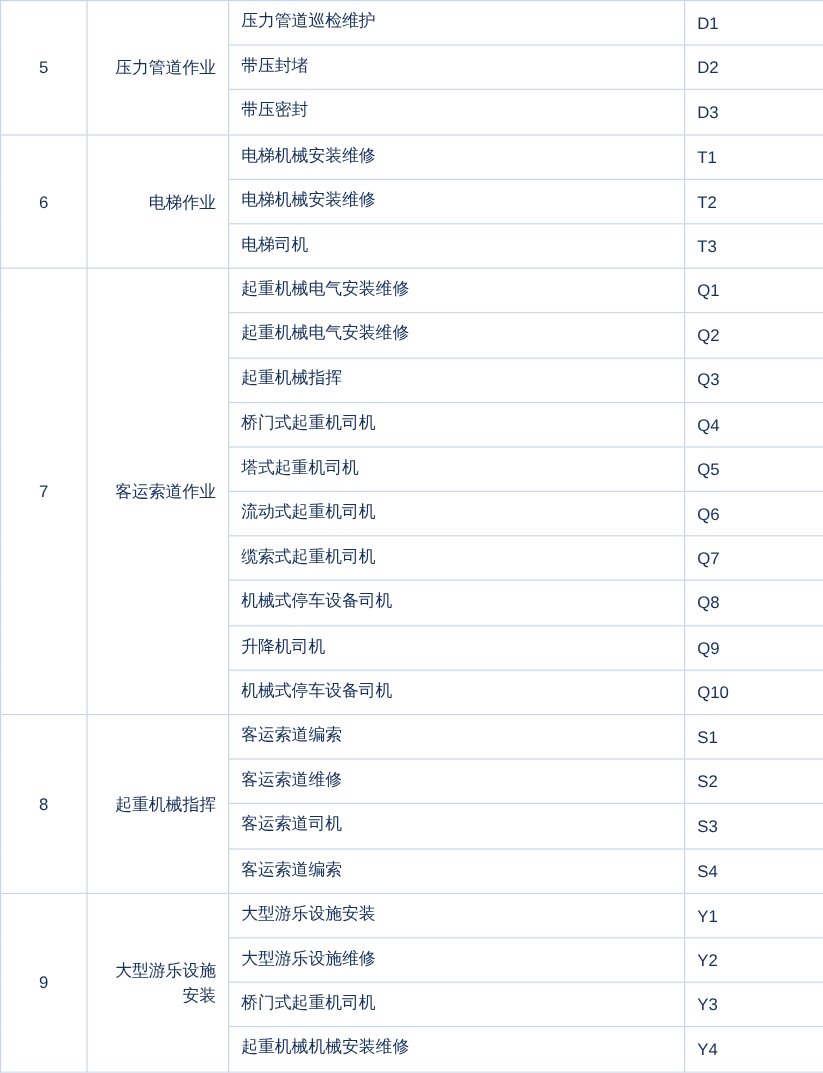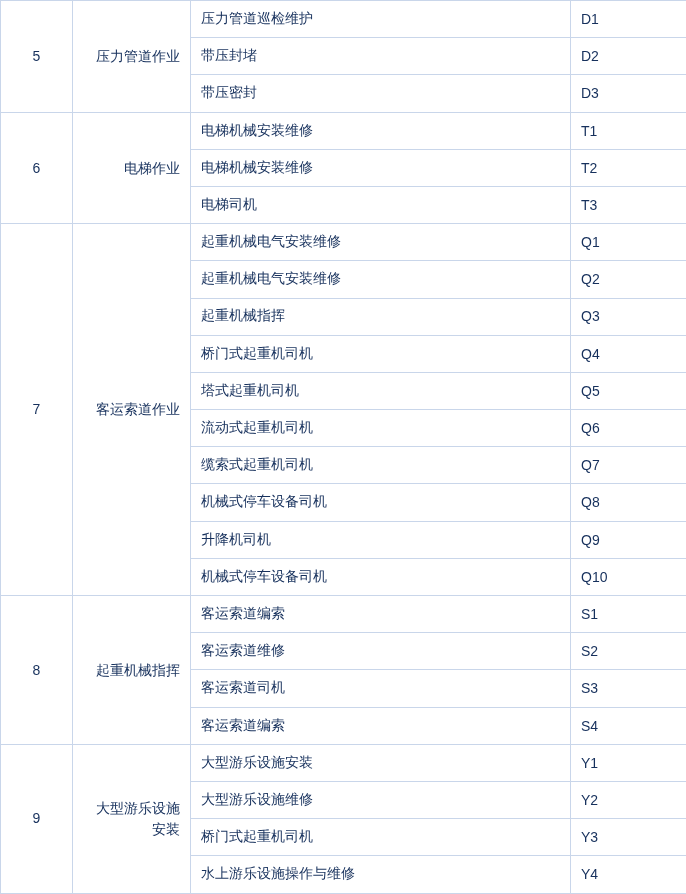--- a/index.html
+++ b/index.html
@@ -158,18 +158,18 @@
     </tr>
     <tr class="data-row">
       <td class="col-item">大型游乐设施维修</td>
       <td class="col-code">Y2</td>
     </tr>
     <tr class="data-row">
       <td class="col-item">桥门式起重机司机</td>
       <td class="col-code">Y3</td>
     </tr>
     <tr class="data-row">
-      <td class="col-item">水上游乐设施操作与维修</td>
+      <td class="col-item">起重机械机械安装维修</td>
       <td class="col-code">Y4</td>
     </tr>
 
   </tbody>
 </table>
 
 </body></html>

